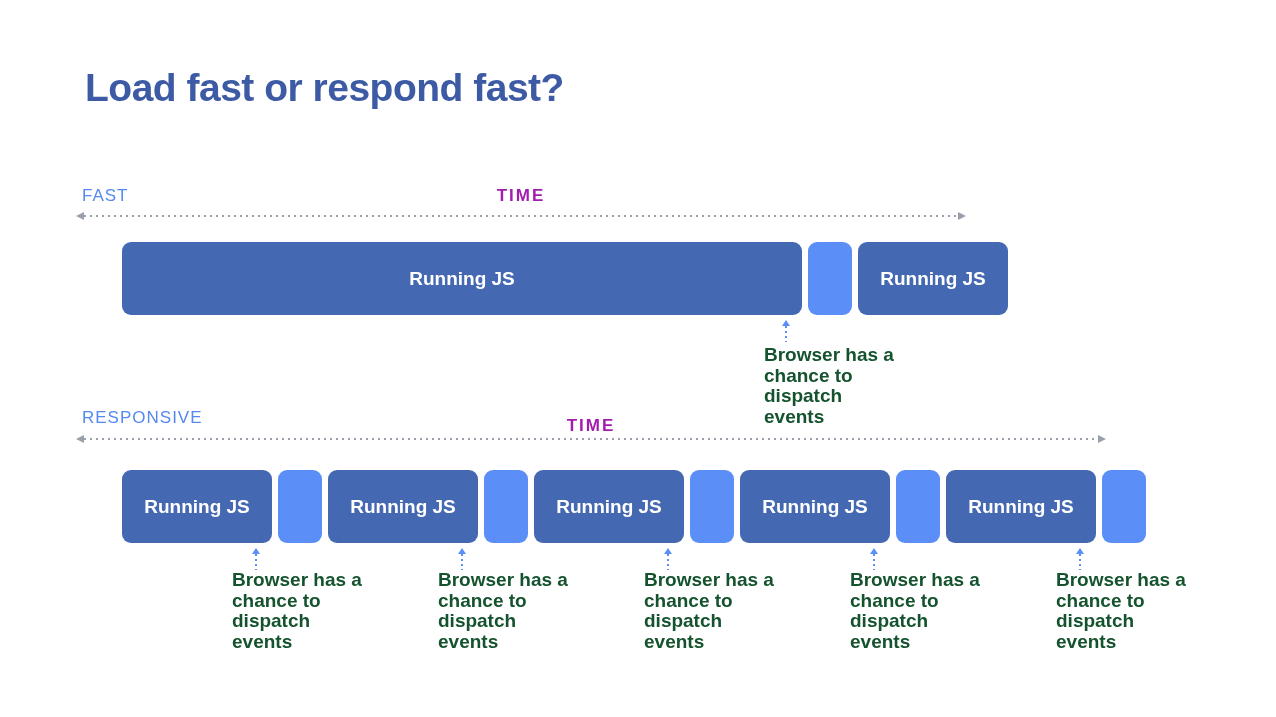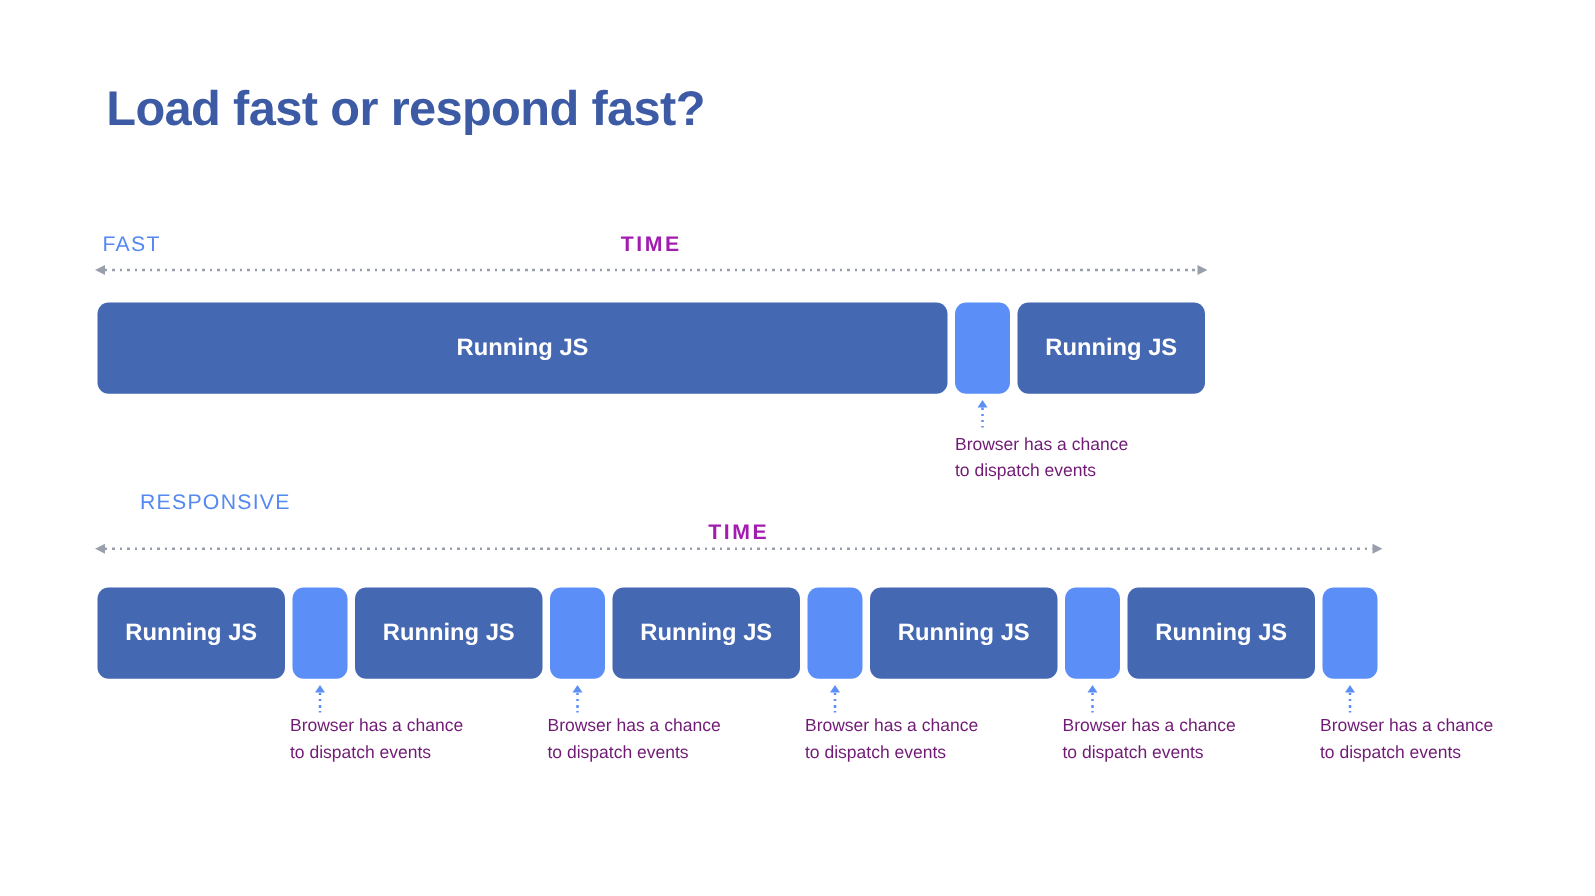--- a/index.html
+++ b/index.html
@@ -18,37 +18,37 @@
     position:absolute;font-size:17px;font-weight:bold;color:#a21caf;
     letter-spacing:2px;text-align:center;
   }
   .axis{position:absolute;display:flex;align-items:center;height:10px;}
   .axis .dots{
     flex:1;height:2px;
     background-image:repeating-linear-gradient(to right,#9aa0ab 0 2px,transparent 2px 6px);
   }
   .ah-left{width:0;height:0;border-top:4px solid transparent;border-bottom:4px solid transparent;border-right:8px solid #9aa0ab;}
   .ah-right{width:0;height:0;border-top:4px solid transparent;border-bottom:4px solid transparent;border-left:8px solid #9aa0ab;}
-  .blocks{position:absolute;display:flex;gap:6px;height:88px;}
+  .blocks{position:absolute;display:flex;gap:6px;height:88px;margin-left:44px;}
   .block{border-radius:9px;height:73px;flex:0 0 auto;}
   .block.dark{
     background:#4568b2;color:#ffffff;font-weight:bold;font-size:19px;
     display:flex;align-items:center;justify-content:center;
   }
   .block.light{background:#5b8ff7;}
   .w680{width:680px}.w150{width:150px}.w44{width:44px}
   .v-arrow{position:absolute;width:10px;height:22px;display:flex;flex-direction:column;align-items:center;}
   .v-arrow .head{width:0;height:0;border-left:4px solid transparent;border-right:4px solid transparent;border-bottom:6px solid #5b8ff7;}
   .v-arrow .line{
     width:2px;flex:1;
     background-image:repeating-linear-gradient(to bottom,#5b8ff7 0 2px,transparent 2px 5px);
   }
   .annotation{
-    position:absolute;width:140px;font-size:14px;font-weight:normal;
-    color:#701a75;line-height:20.5px;
+    position:absolute;width:140px;font-size:19px;font-weight:bold;
+    color:#14532d;line-height:20.5px;
   }
 </style>
 </head>
 <body>
 
 <div class="canvas">
 
   <div class="title">Load fast or respond fast?</div>
 
   <div class="section-label" style="left:82px;top:186px;">FAST</div>
@@ -68,21 +68,21 @@
         <span>Running JS</span>
       </div>
   </div>
 
   <div class="v-arrow" style="left:781px;top:320px;">
     <div class="head"></div>
       <div class="line"></div>
   </div>
   <div class="annotation" style="left:764px;top:345px;">Browser has a chance to dispatch events</div>
 
-  <div class="section-label" style="left:82px;top:392px;margin-left:30px;">RESPONSIVE</div>
+  <div class="section-label" style="left:82px;top:408px;">RESPONSIVE</div>
   <div class="time-label" style="left:78px;width:1026px;top:416px;">TIME</div>
   <div class="axis" style="left:76px;top:434px;width:1030px;">
     <div class="ah-left"></div>
     <div class="dots"></div>
     <div class="ah-right"></div>
   </div>
 
   <div class="blocks" style="left:78px;top:470px;">
     <div class="block dark w150">
         <span>Running JS</span>

